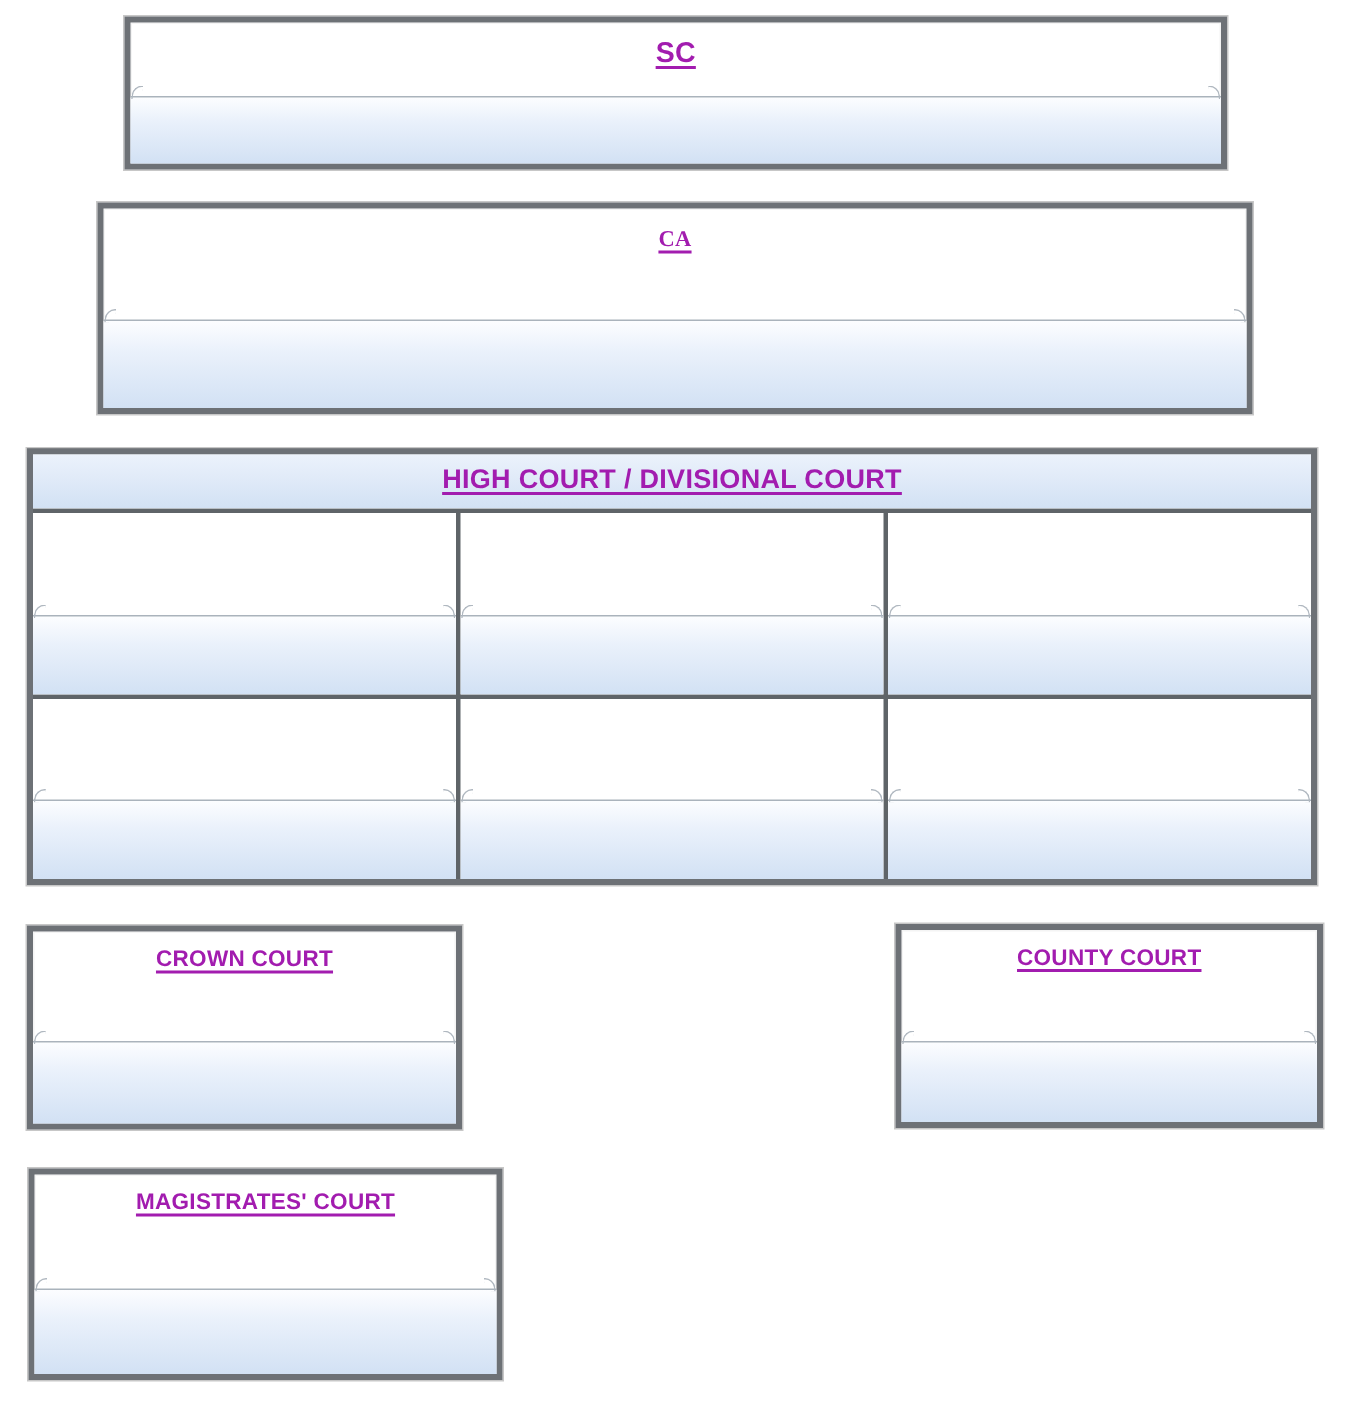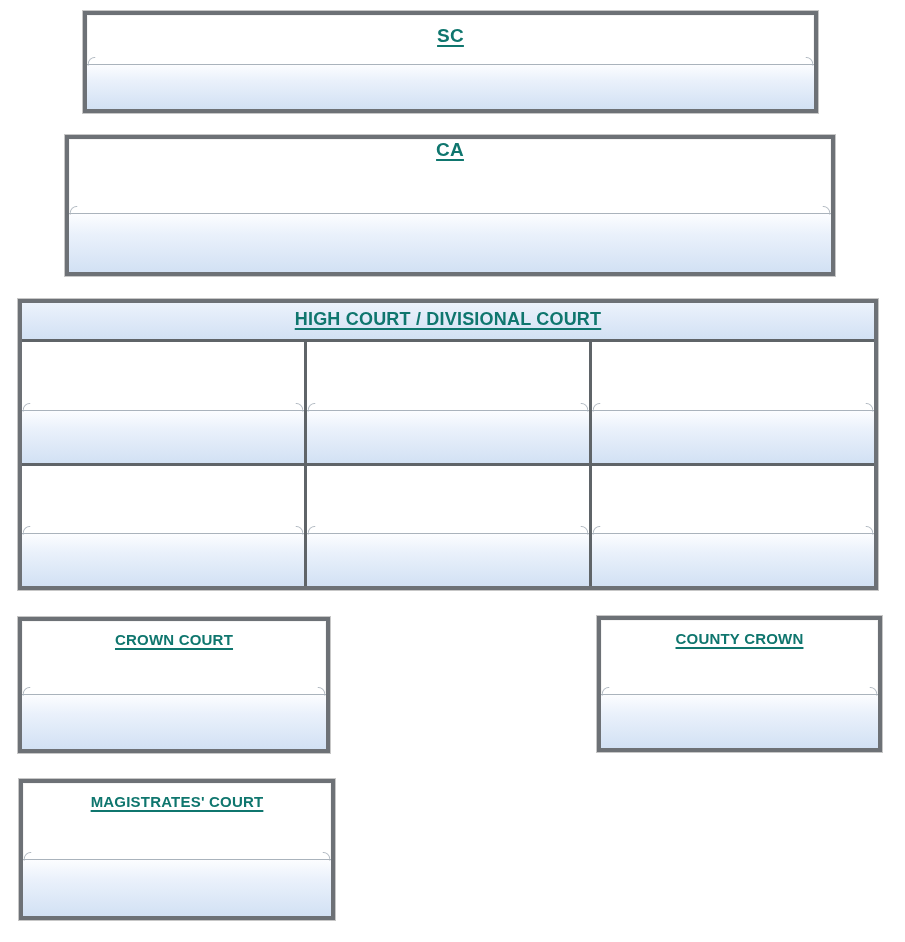--- a/index.html
+++ b/index.html
@@ -8,21 +8,21 @@
     font-family:"Liberation Sans",sans-serif;overflow:hidden;
   }
   
   .gbox{
     position:absolute;background:#ffffff;border:4px solid #6d7176;
     box-shadow:0 0 0 1px #c7c7c7, inset 0 0 0 1px #f4f4f4;
     box-sizing:border-box;
   }
   .title{
     position:relative;z-index:2;text-align:center;
-    font-weight:bold;color:#0f766e;
+    font-weight:bold;color:#a21caf;
     text-decoration:underline;text-decoration-thickness:2px;text-underline-offset:3px;
     letter-spacing:.2px;
   }
   .fill{
     position:absolute;left:0;right:0;bottom:0;z-index:1;
     background:linear-gradient(180deg,#fcfdff 0%,#eaf1fb 35%,#d2e1f4 100%);
     border-top:1px solid #aab3bc;
   }
   
   .fill::before{
@@ -35,24 +35,24 @@
     border-right:1px solid #b0b8c0;border-top:1px solid #b0b8c0;
     border-top-right-radius:6px;transform:skewX(8deg);
   }
 
   
   .sc-box{left:83px;top:11px;width:735px;height:102px;}
   .sc-box .title{margin-top:10px;font-size:19px;}
   .sc-box .fill{height:44px;}
 
   .ca-box{left:65px;top:135px;width:770px;height:141px;}
-  .ca-box .title{font-size:19px;}
+  .ca-box .title{margin-top:13px;font-size:15px;font-family:Liberation Serif, serif;}
   .ca-box .fill{height:58px;}
 
-  .crown-box{left:18px;top:617px;width:312px;height:136px;}
+  .crown-box{left:18px;top:617px;width:290px;height:136px;}
   .county-box{left:597px;top:616px;width:285px;height:136px;}
   .mags-box{left:19px;top:779px;width:316px;height:141px;}
   .crown-box .title,.county-box .title,.mags-box .title{margin-top:10px;font-size:15px;}
   .crown-box .fill{height:54px;}
   .county-box .fill{height:53px;}
   .mags-box .fill{height:56px;}
 
   
   .court-table{
     position:absolute;left:18px;top:299px;width:860px;height:291px;
@@ -107,21 +107,21 @@
         <div class="fill"></div>
       </div>
   </div>
 
   <div class="gbox crown-box">
     <div class="title">CROWN COURT</div>
     <div class="fill"></div>
   </div>
 
   <div class="gbox county-box">
-    <div class="title">COUNTY CROWN</div>
+    <div class="title">COUNTY COURT</div>
     <div class="fill"></div>
   </div>
 
   <div class="gbox mags-box">
     <div class="title">MAGISTRATES' COURT</div>
     <div class="fill"></div>
   </div>
 
 </div>
 

